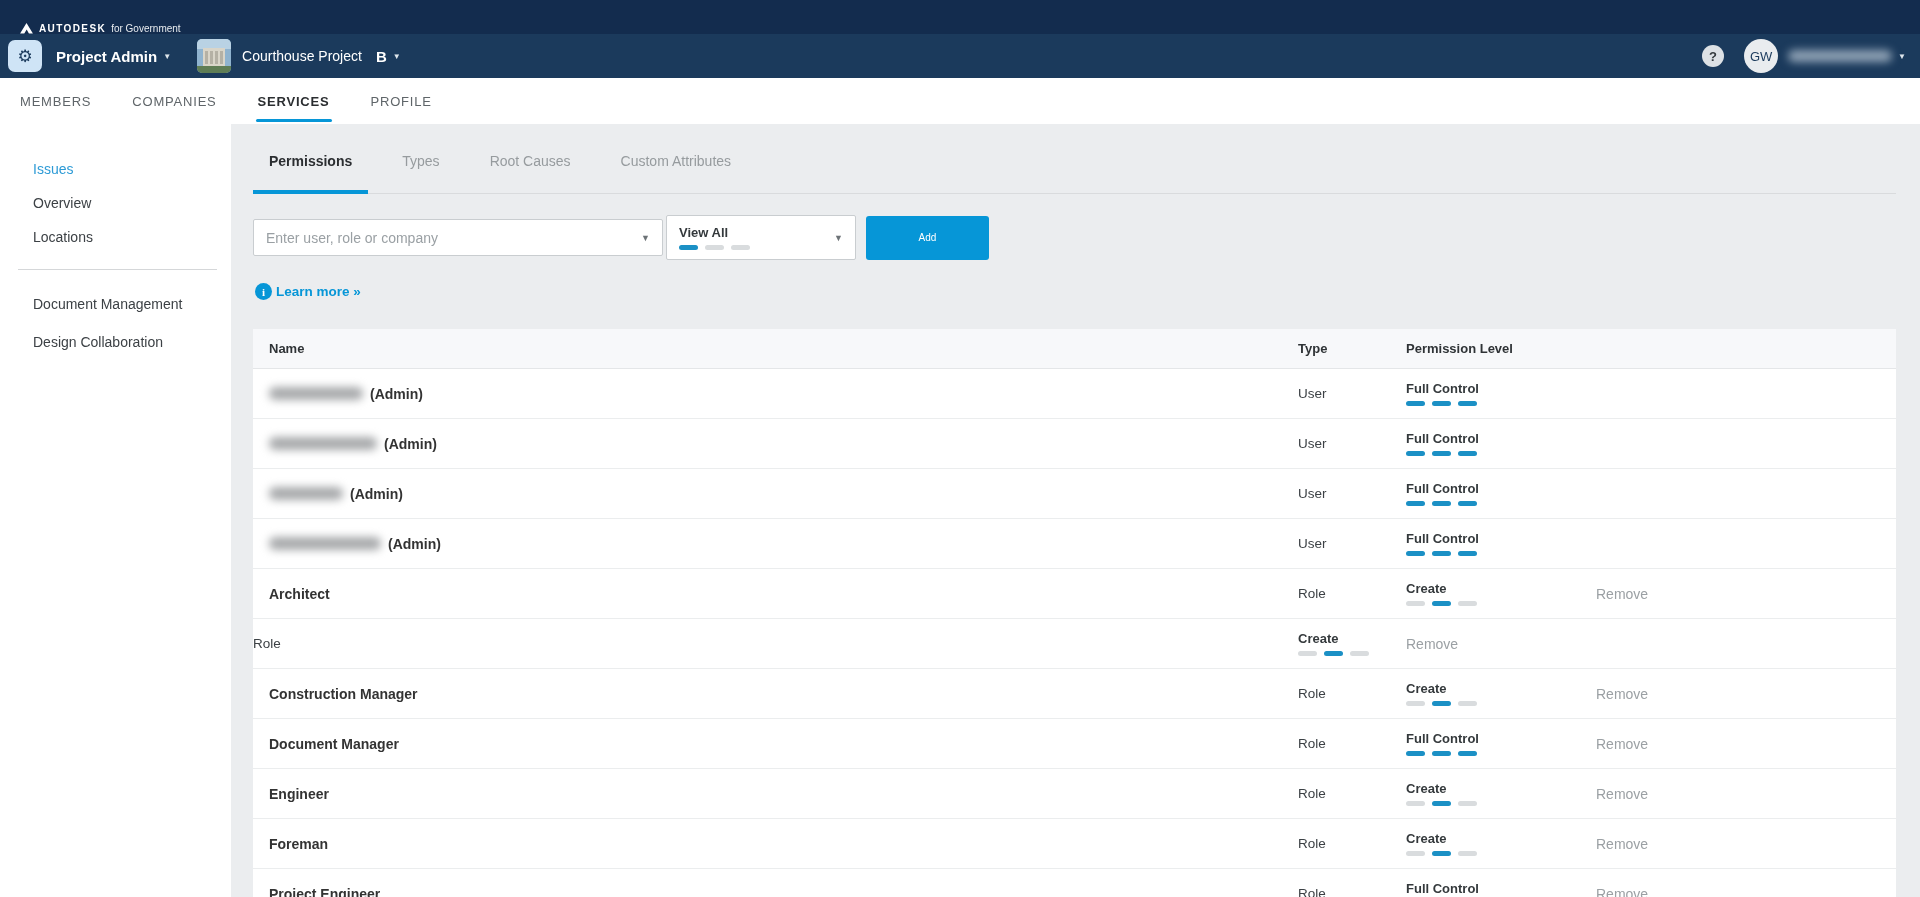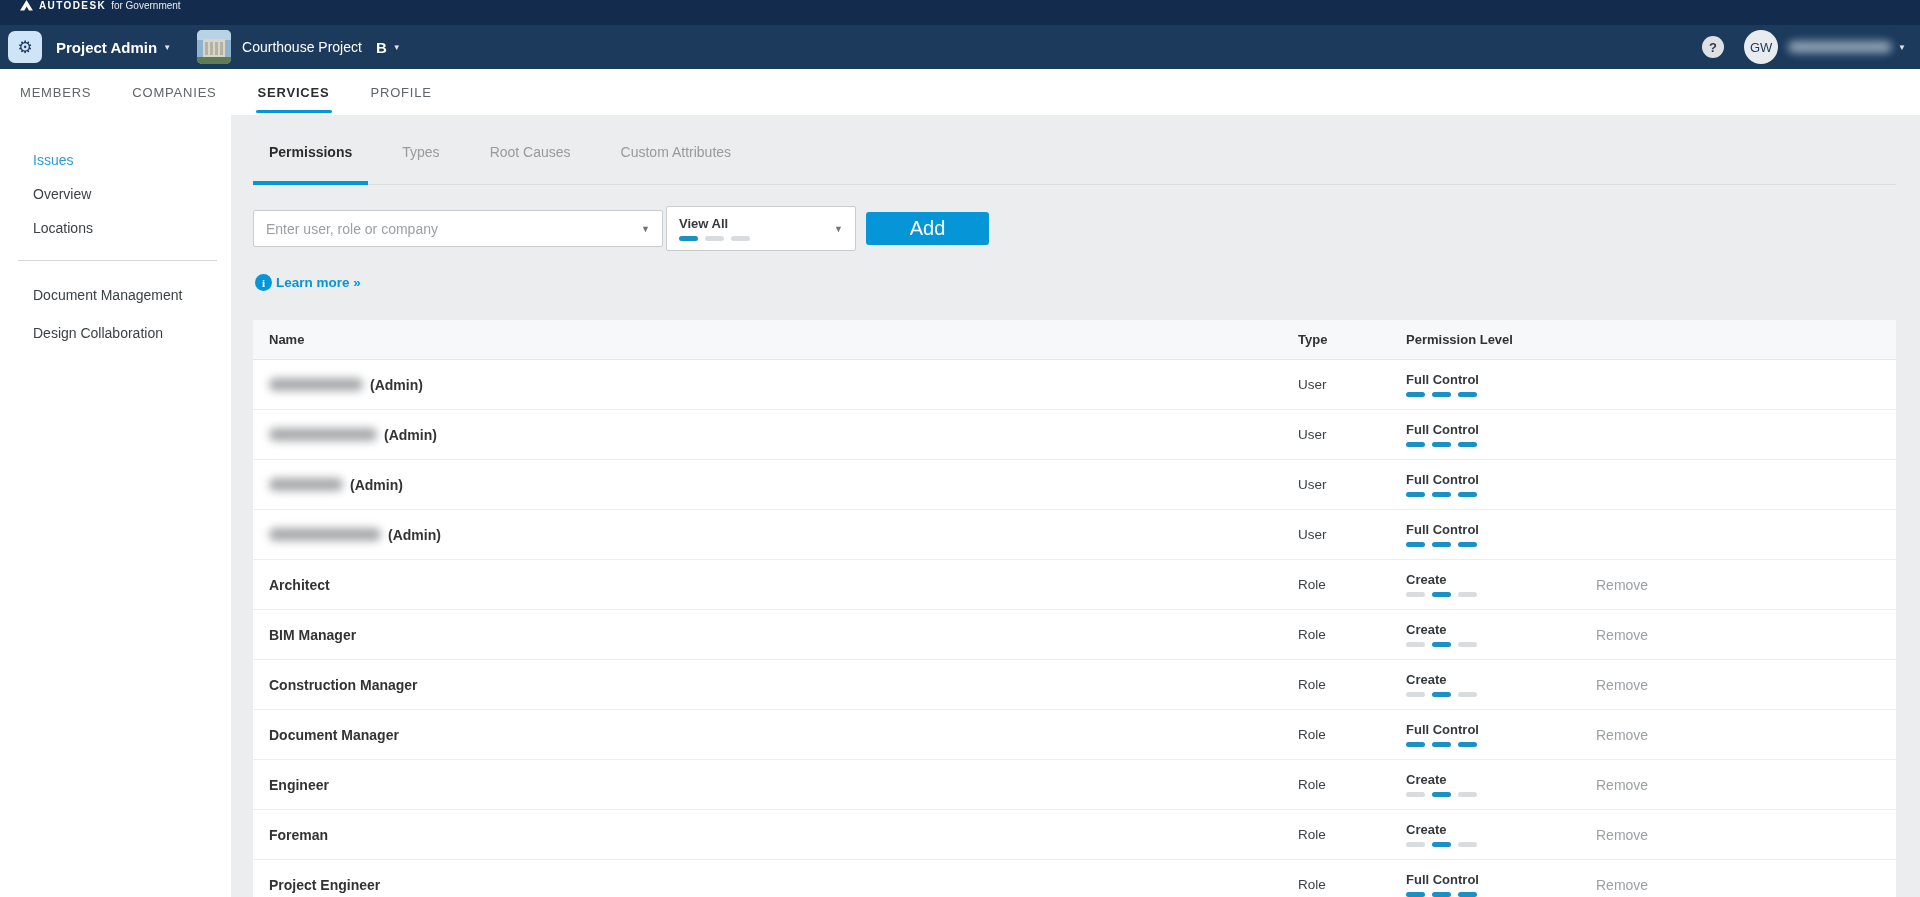--- a/index.html
+++ b/index.html
@@ -1,20 +1,20 @@
 <!DOCTYPE html>
 <html><head>
 <meta charset="utf-8">
 <style>
   * { margin:0; padding:0; box-sizing:border-box; }
   html,body { width:1920px; height:897px; overflow:hidden; background:#ebedef;
     font-family:"Liberation Sans","DejaVu Sans",sans-serif; }
 
   
-  .gov-banner { height:25px; background:#132c4e; display:flex; align-items:flex-start; padding-left:20px; }
+  .gov-banner { height:34px; background:#132c4e; display:flex; align-items:flex-end; padding-left:20px; }
   .gov-banner svg { margin-right:6px; }
   .brand { color:#fff; font-size:10px; font-weight:800; letter-spacing:1.4px; }
   .brand-suffix { color:#e7ebef; font-size:10px; margin-left:5px; font-weight:400; }
 
   
   .app-header { height:44px; background:#1b3a5c; display:flex; align-items:center; padding:0 14px 0 8px; }
   .gear-btn { width:34px; height:32px; border-radius:7px; background:#cfe4f6; display:flex;
     align-items:center; justify-content:center; color:#1b3a5c; font-size:17px; cursor:pointer; }
   .module-label { color:#fff; font-size:15px; font-weight:700; margin-left:14px; display:flex; align-items:center; cursor:pointer; }
   .caret { font-size:8px; margin-left:6px; color:#dfe6ec; }
@@ -62,22 +62,22 @@
     font-family:"Liberation Sans","DejaVu Sans",sans-serif; }
   .user-select input::placeholder { color:#9aa0a4; }
   .dd-caret { color:#6d7377; font-size:9px; }
   .filter-select { width:190px; height:45px; background:#fff; border:1px solid #c9cdd0; border-radius:2px;
     margin-left:3px; display:flex; align-items:center; padding:0 12px; cursor:pointer; }
   .filter-body { flex:1; }
   .filter-label { font-size:13px; color:#34393c; font-weight:600; margin-bottom:5px; }
   .bars { display:flex; gap:7px; }
   .bar { width:19px; height:5px; border-radius:2.5px; background:#d9dcde; }
   .bar.on { background:#1b90c5; }
-  .add-btn { width:123px; height:33px; margin-left:10px; background:#0696d7; color:#fff; border:none;
-    border-radius:3px; font-size:20px; cursor:pointer; font-family:"Liberation Sans","DejaVu Sans",sans-serif; }
+  .add-btn { width:123px; height:44px; margin-left:10px; background:#0696d7; color:#fff; border:none;
+    border-radius:3px; font-size:10px; cursor:pointer; font-family:"Liberation Sans","DejaVu Sans",sans-serif; }
 
   
   .info-row { margin-top:23px; display:flex; align-items:center; padding-left:2px; }
   .info-icon { width:17px; height:17px; border-radius:50%; background:#0696d7; color:#fff; font-size:11px;
     font-weight:800; display:flex; align-items:center; justify-content:center; flex:none;
     font-family:"Liberation Serif","DejaVu Serif",serif; }
   .info-text { font-size:13.5px; color:#3c4145; margin-left:11px; }
   .info-text b { font-weight:700; }
   .learn-link { color:#0696d7; font-weight:700; text-decoration:none; margin-left:4px; cursor:pointer; font-size:13.5px; }
 
@@ -289,21 +289,20 @@
                 <span class="bar on"></span>
                 <span class="bar off"></span>
               </div>
     </div>
     <div>
       <span class="remove-link">Remove</span>
     </div>
   </div>
 
   <div class="t-row">
-    <div class="cell-name row-name">BIM Manager</div>
     <div class="row-type">Role</div>
     <div class="perm-cell">
       <div class="perm-label">Create</div>
       <div class="bars">
                 <span class="bar off"></span>
                 <span class="bar on"></span>
                 <span class="bar off"></span>
               </div>
     </div>
     <div>

